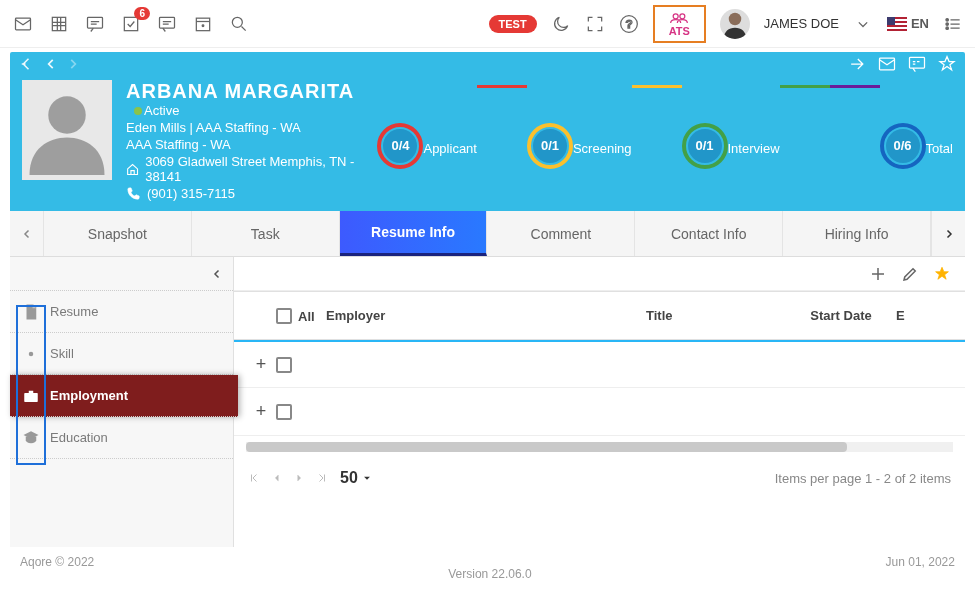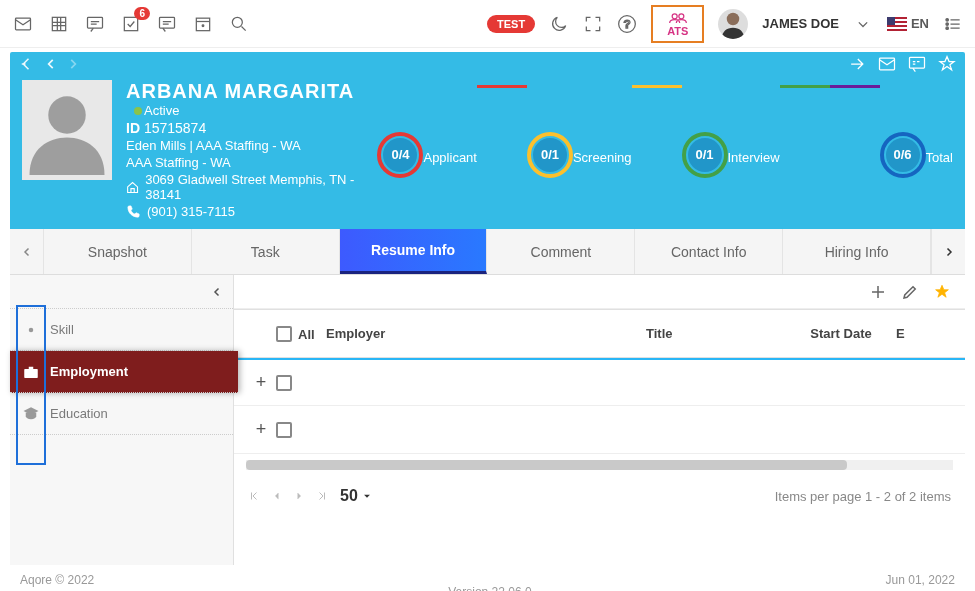--- a/index.html
+++ b/index.html
@@ -6,21 +6,21 @@
 body{width:975px;height:591px;background:#fff;overflow:hidden;font-size:13px;color:#5a5a5a}
 .topbar{height:48px;display:flex;align-items:center;padding:0 12px;border-bottom:1px solid #eee}
 .topbar-left{display:flex;gap:14px;align-items:center}
 .topbar-left .icn{width:22px;height:22px;display:flex;align-items:center;justify-content:center;color:#666;cursor:pointer;position:relative}
 .badge-red{position:absolute;top:-6px;right:-8px;background:#e53935;color:#fff;border-radius:10px;font-size:10px;padding:1px 5px;font-weight:bold}
 .topbar-right{margin-left:auto;display:flex;align-items:center;gap:14px}
 .pill{background:#e53935;color:#fff;font-weight:bold;font-size:11px;padding:3px 10px;border-radius:12px}
 .ats-box{border:2px solid #e67e22;padding:4px 14px;text-align:center;font-size:11px;color:#d63384;font-weight:bold}
 .ats-box svg{display:block;margin:0 auto}
 .avatar{width:30px;height:30px;border-radius:50%;background:#ddd;display:flex;align-items:center;justify-content:center;overflow:hidden}
-.user-name{font-weight:bold;color:#333;font-size:13px}
+.user-name{font-weight:normal;color:#333;font-size:13px}
 .flag{width:20px;height:14px;background:linear-gradient(#b22234 14%,#fff 14%,#fff 28%,#b22234 28%,#b22234 42%,#fff 42%,#fff 56%,#b22234 56%,#b22234 70%,#fff 70%,#fff 84%,#b22234 84%);display:inline-block;position:relative}
 .flag::before{content:'';position:absolute;top:0;left:0;width:8px;height:8px;background:#3c3b6e}
 .panel{background:#34bbe6;margin:4px 10px 0;border-radius:2px;color:#fff;position:relative}
 .panel-top{height:24px;display:flex;align-items:center;padding:0 8px;gap:8px}
 .panel-top .nav-arrow{color:#fff;cursor:pointer;opacity:.9}
 .panel-top .nav-arrow.dim{opacity:.4}
 .panel-actions{margin-left:auto;display:flex;gap:10px}
 .profile-row{display:flex;padding:4px 12px 10px;gap:14px}
 .avatar-big{width:100px;height:100px;background:#e8e8e8;display:flex;align-items:center;justify-content:center}
 .info h2{font-size:20px;font-weight:bold;letter-spacing:1px;display:inline}
@@ -218,21 +218,20 @@
   <div class="profile-row">
     <div class="avatar-big">
         <svg viewBox="0 0 24 24" width="90" height="90" fill="#9e9e9e">
           <circle cx="12" cy="8" r="5"></circle>
           <path d="M2 24c0-7 5-10 10-10s10 3 10 10z"></path>
         </svg>
       </div>
     <div class="info">
       <h2>ARBANA MARGARITA</h2>
       <span class="status-dot"></span><span>Active</span>
-      <div class="idline"><b>ID</b> <span>15715874</span></div>
       <div class="sub">Eden Mills | AAA Staffing - WA</div>
       <div class="sub">AAA Staffing - WA</div>
       <div class="row">
           <svg width="15" height="15" viewBox="0 0 24 24" stroke="#fff" fill="none" stroke-width="2">
             <path d="M3 11l9-8 9 8v10H3z"></path>
             <path d="M9 21v-7h6v7"></path>
           </svg>
           <span>3069 Gladwell Street Memphis, TN - 38141</span>
         </div>
       <div class="row">
@@ -298,20 +297,29 @@
   <div class="content">
     <div class="sidebar">
       <div class="sidebar-head">
           <span>
             <svg width="12" height="12" viewBox="0 0 24 24" stroke="#555" fill="none" stroke-width="3">
               <path d="M15 5l-7 7 7 7"></path>
             </svg>
           </span>
         </div>
       <div id="sidebar-items">
+          <div class="sidebar-item">
+            <span>
+              <svg width="18" height="18" viewBox="0 0 24 24" fill="#999">
+                <path d="M6 2h9l4 4v16H6z"></path>
+                <path d="M14 2v5h5" fill="#fff" opacity=".4"></path>
+              </svg>
+            </span>
+            <span>Resume</span>
+          </div>
           <div class="sidebar-item">
             <span>
               <svg width="18" height="18" viewBox="0 0 24 24" fill="#999">
                 <circle cx="12" cy="12" r="3"></circle>
                 <path d="M12 2v3M12 19v3M2 12h3M19 12h3M5 5l2 2M17 17l2 2M5 19l2-2M17 7l2-2"></path>
               </svg>
             </span>
             <span>Skill</span>
           </div>
           <div class="sidebar-item selected">

